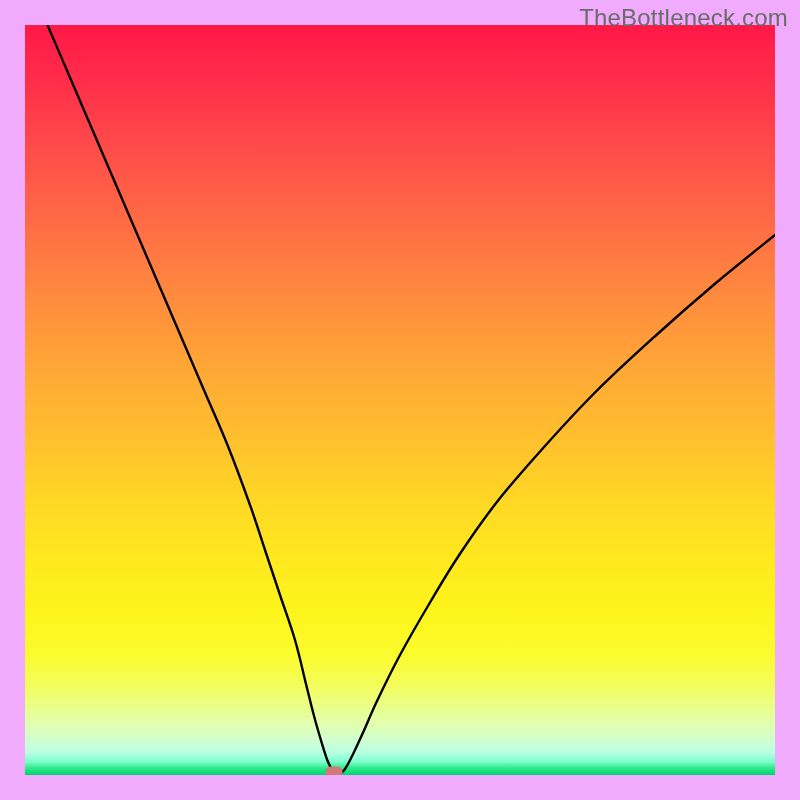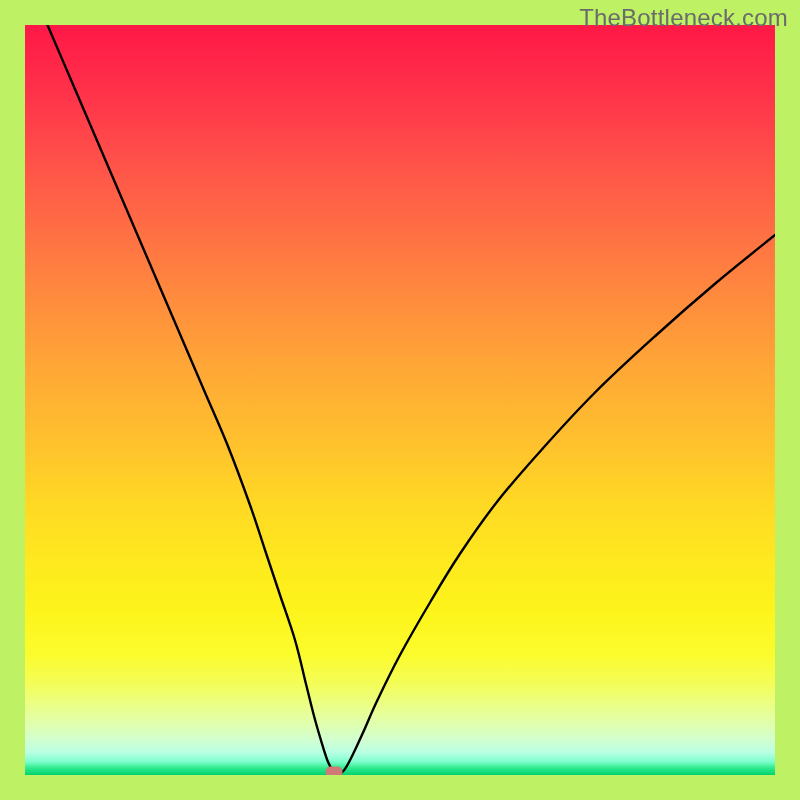--- a/index.html
+++ b/index.html
@@ -7,21 +7,21 @@
     padding: 0;
     width: 800px;
     height: 800px;
     overflow: hidden;
     font-family: Arial, Helvetica, sans-serif;
   }
   .frame {
     position: relative;
     width: 800px;
     height: 800px;
-    background: #bef264;
+    background: #f0abfc;
   }
   .watermark {
     position: absolute;
     top: 4px;
     right: 12px;
     color: #6b6b6b;
     font-size: 24px;
     font-weight: 500;
     letter-spacing: 0.2px;
     z-index: 50;

